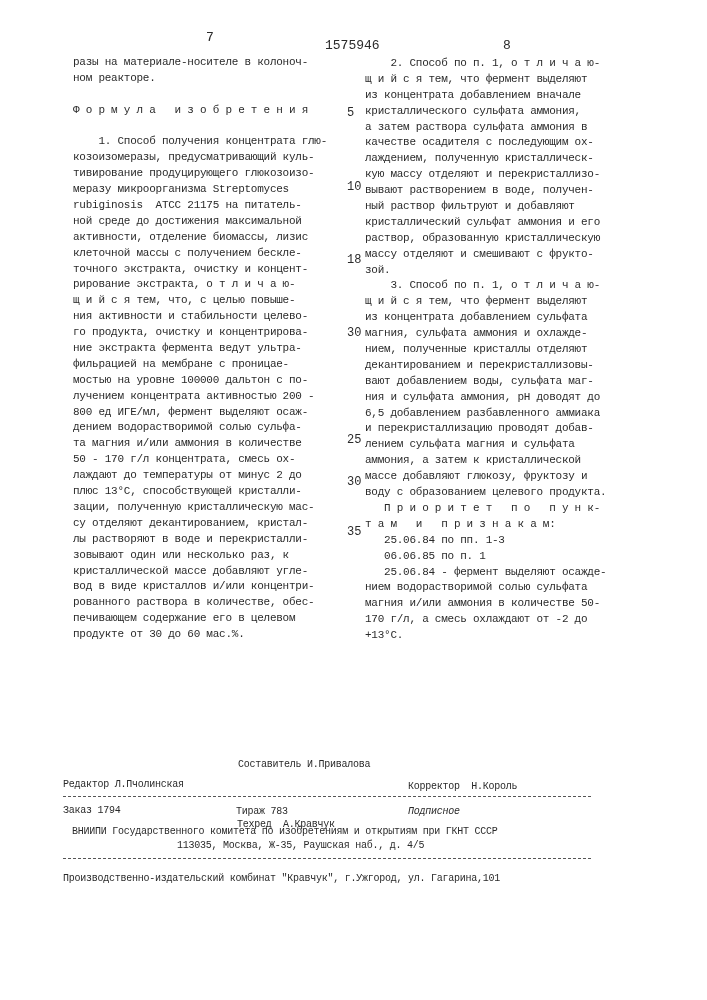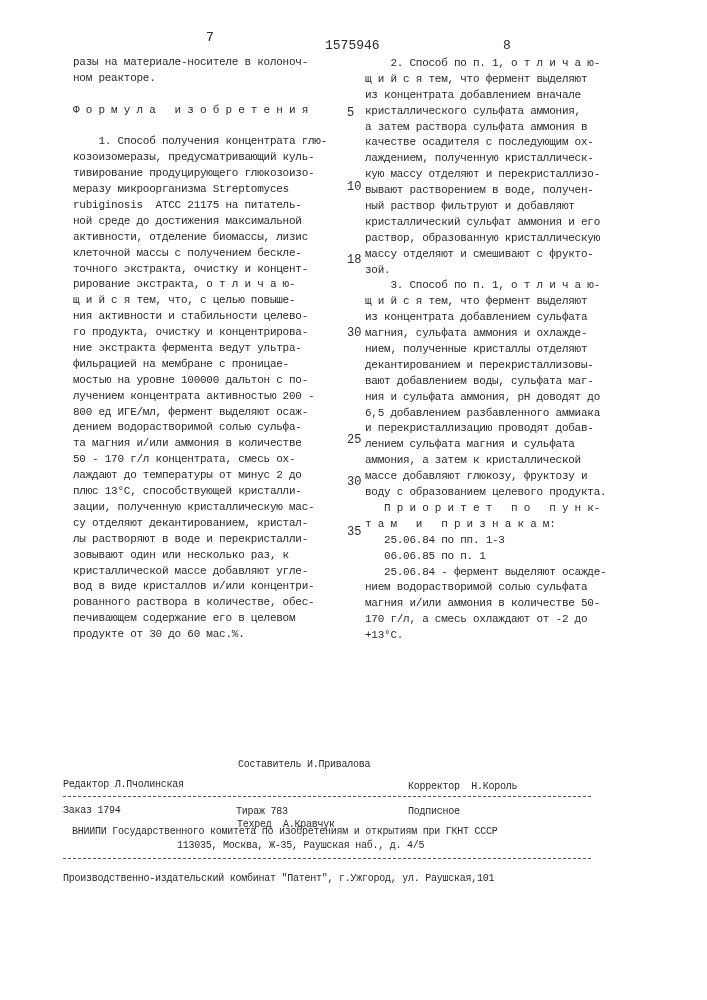--- a/index.html
+++ b/index.html
@@ -33,17 +33,17 @@
     <div class="lnum" style="top: 525px;">35</div>
   </div>
 
 <div class="abs imp" style="left:238px;top:759px;">Составитель И.Привалова</div>
 <div class="abs imp" style="left:63px;top:779px;text-align:right;">Редактор Л.Пчолинская</div>
 <div class="abs imp" style="left:237px;top:779px;margin-top:40px;">Техред  А.Кравчук</div>
 <div class="abs imp" style="left:408px;top:781px;">Корректор  Н.Король</div>
 <div class="dash" style="left:63px;top:796px;width:528px;"></div>
 <div class="abs imp" style="left:63px;top:805px;">Заказ 1794</div>
 <div class="abs imp" style="left:236px;top:806px;">Тираж 783</div>
-<div class="abs imp" style="left:408px;top:806px;">Подписное</div>
+<div class="abs imp" style="left:408px;top:806px;font-style:italic;">Подписное</div>
 <div class="abs imp" style="left:63px;top:826px;padding-left:9px;">ВНИИПИ Государственного комитета по изобретениям и открытиям при ГКНТ СССР</div>
 <div class="abs imp" style="left:177px;top:840px;">113035, Москва, Ж-35, Раушская наб., д. 4/5</div>
 <div class="dash" style="left:63px;top:858px;width:528px;"></div>
-<div class="abs imp" style="left:63px;top:873px;">Производственно-издательский комбинат "Патент", г.Ужгород, ул. Раушская,101</div>
+<div class="abs imp" style="left:63px;top:873px;">Производственно-издательский комбинат "Кравчук", г.Ужгород, ул. Гагарина,101</div>
 
 </body></html>

